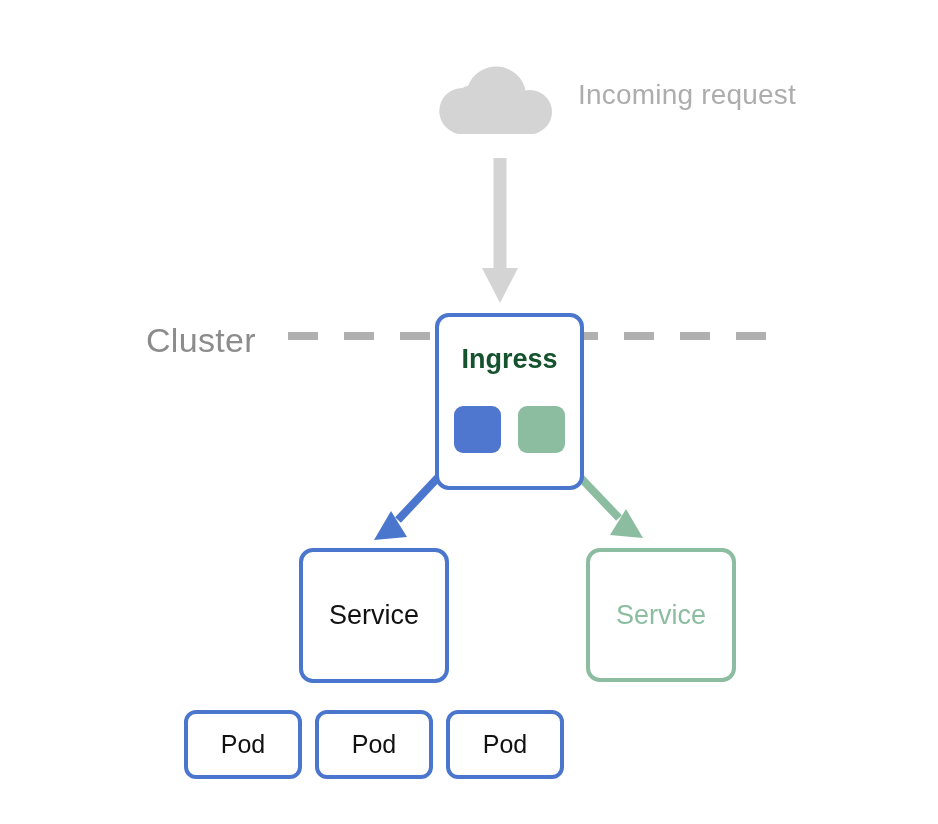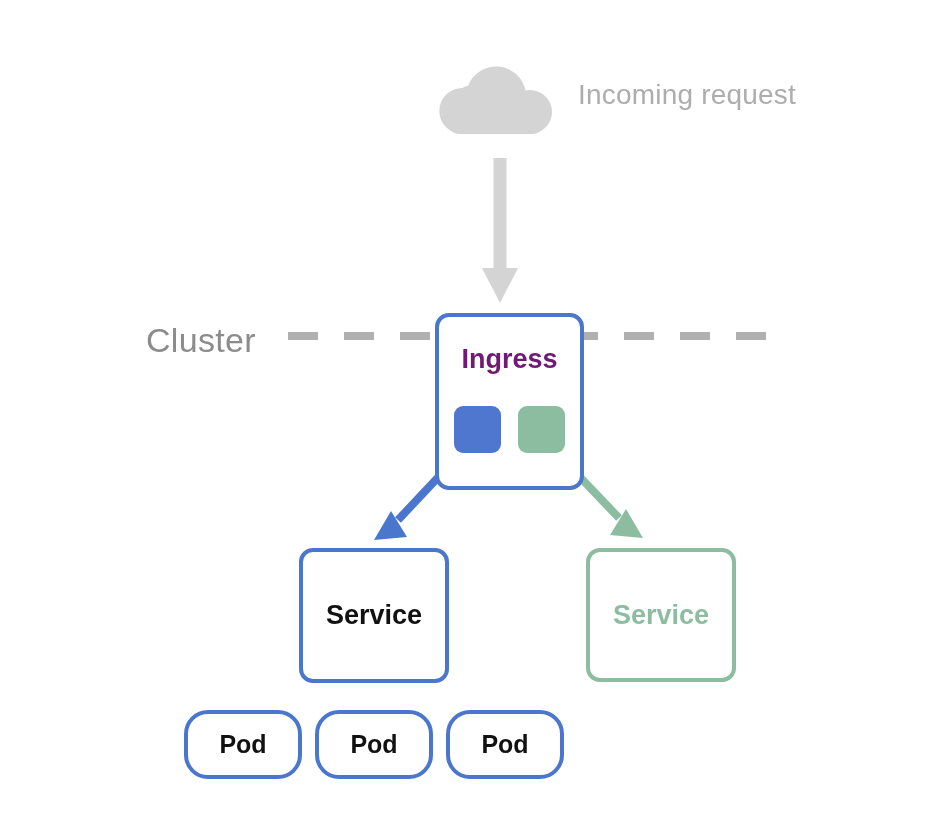--- a/index.html
+++ b/index.html
@@ -60,21 +60,21 @@
 
   
   .node-box {
     box-sizing: border-box;
     background: #ffffff;
     display: flex;
     align-items: center;
     justify-content: center;
   }
   .node-label {
-    font-weight: bold;
+    font-weight: normal;
     white-space: nowrap;
     line-height: 1;
     text-align: center;
   }
 
   
   #ingress-box {
     left: 394px;
     top: 313px;
     width: 149px;
@@ -84,21 +84,21 @@
     display: block;
   }
   #ingress-label {
     position: absolute;
     left: 0;
     right: 0;
     top: 29px;
     text-align: center;
     font-size: 27px;
     font-weight: bold;
-    color: #701a75;
+    color: #14532d;
   }
   #ingress-chips {
     position: absolute;
     left: 0;
     right: 0;
     top: 89px;
     display: flex;
     justify-content: center;
     gap: 17px;
   }
@@ -135,21 +135,21 @@
     font-size: 27px;
     color: #8cbda0;
   }
 
   
   .pod-box {
     top: 710px;
     width: 118px;
     height: 69px;
     border: 4px solid #4a77cd;
-    border-radius: 24px;
+    border-radius: 12px;
   }
   .pod-label {
     font-size: 25px;
     color: #111111;
   }
   #pod-box-0 { left: 143px; }
   #pod-box-1 { left: 274px; }
   #pod-box-2 { left: 405px; }
 </style>
 </head>

